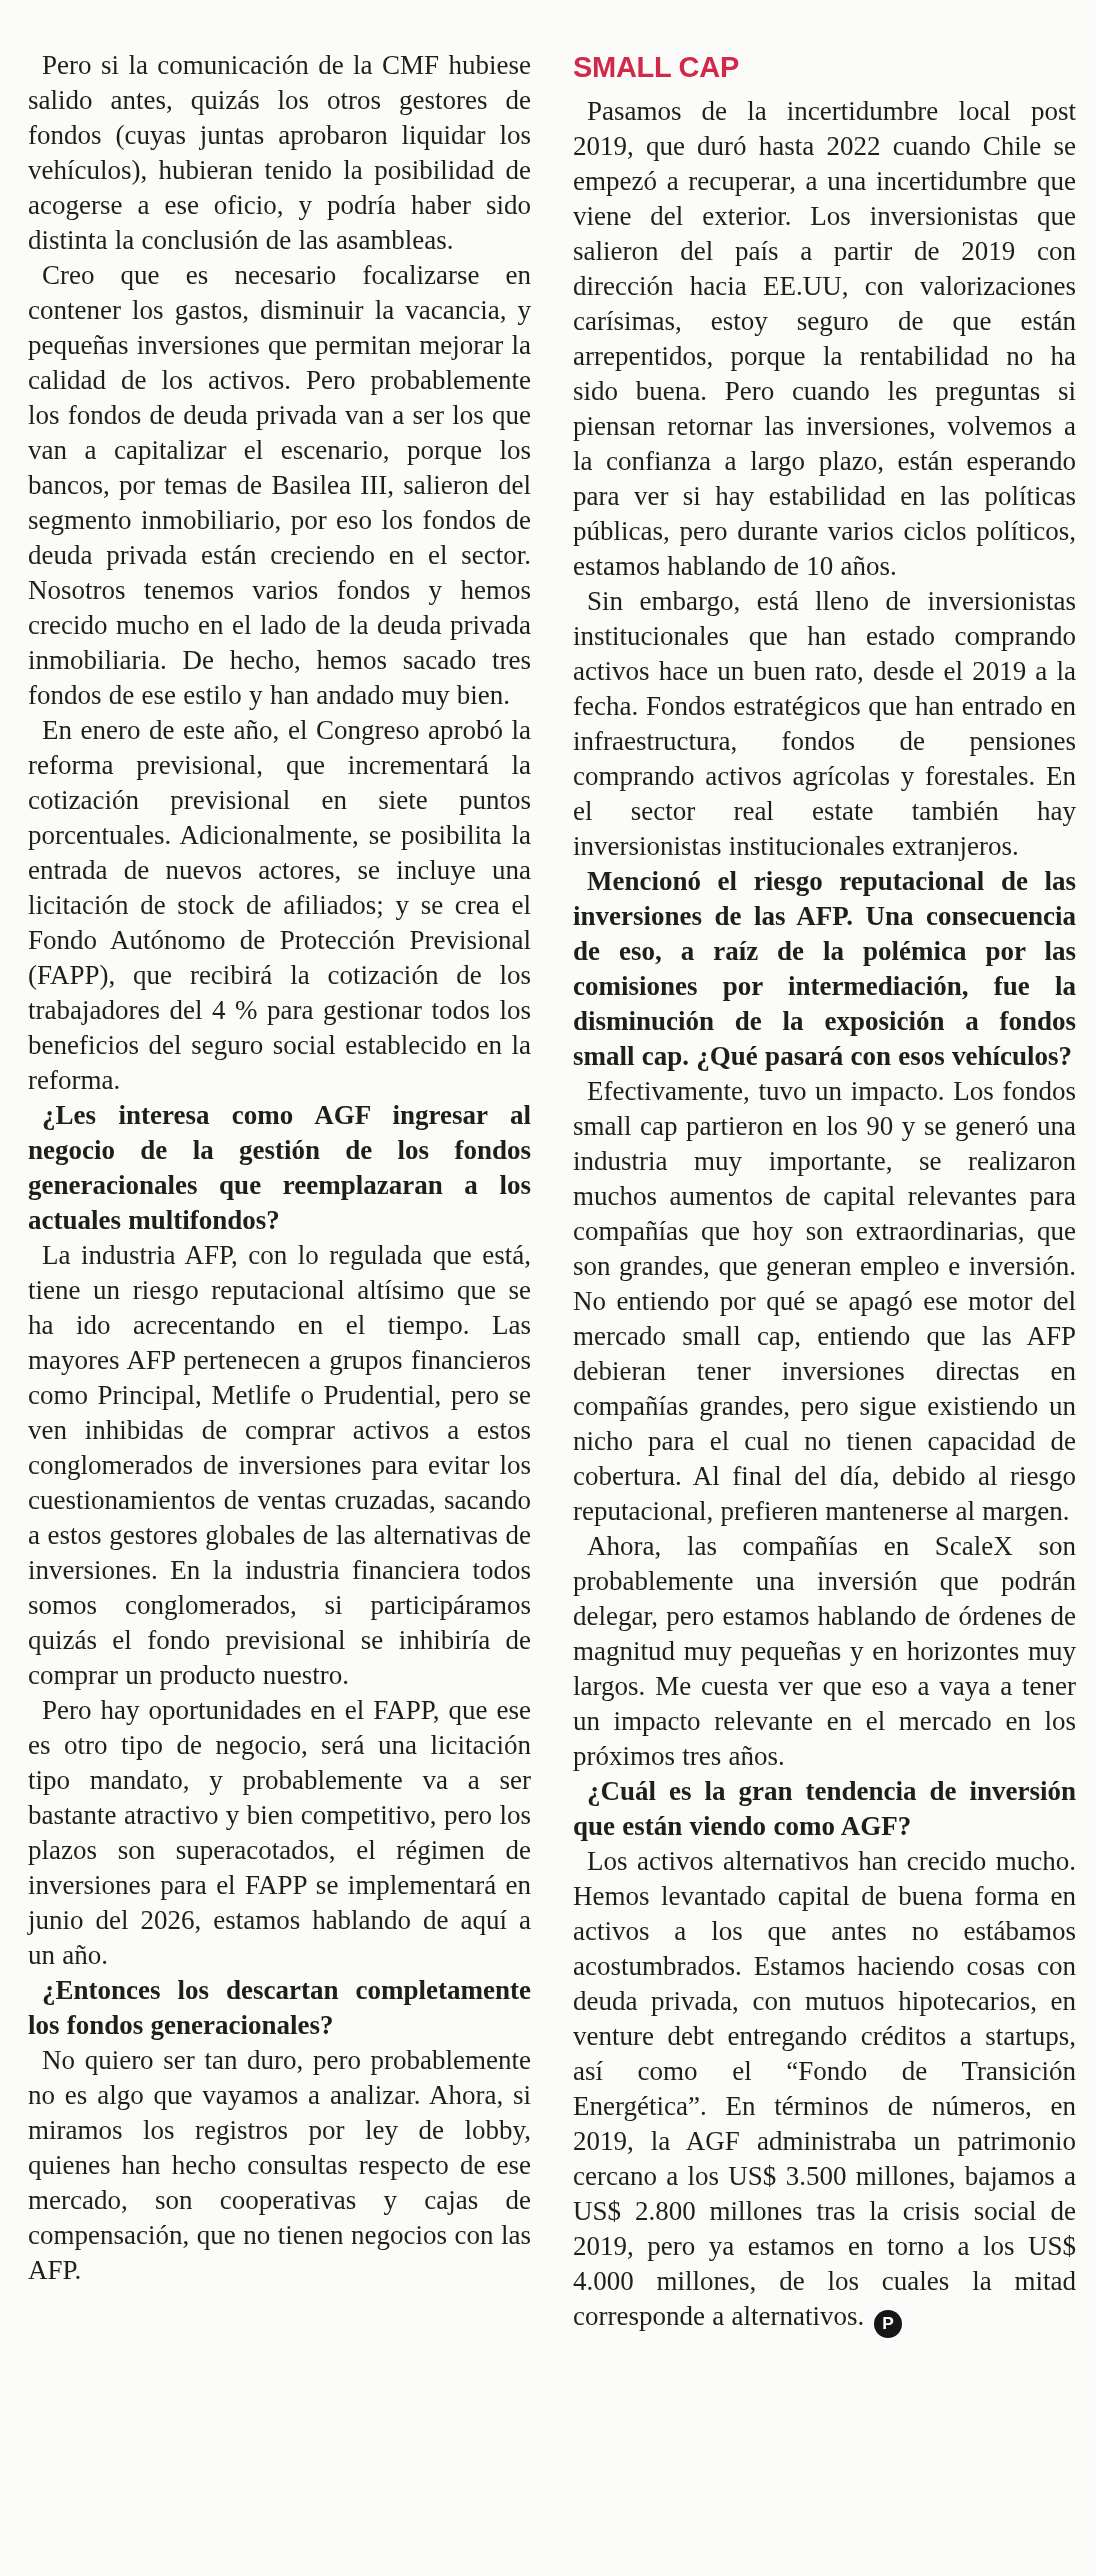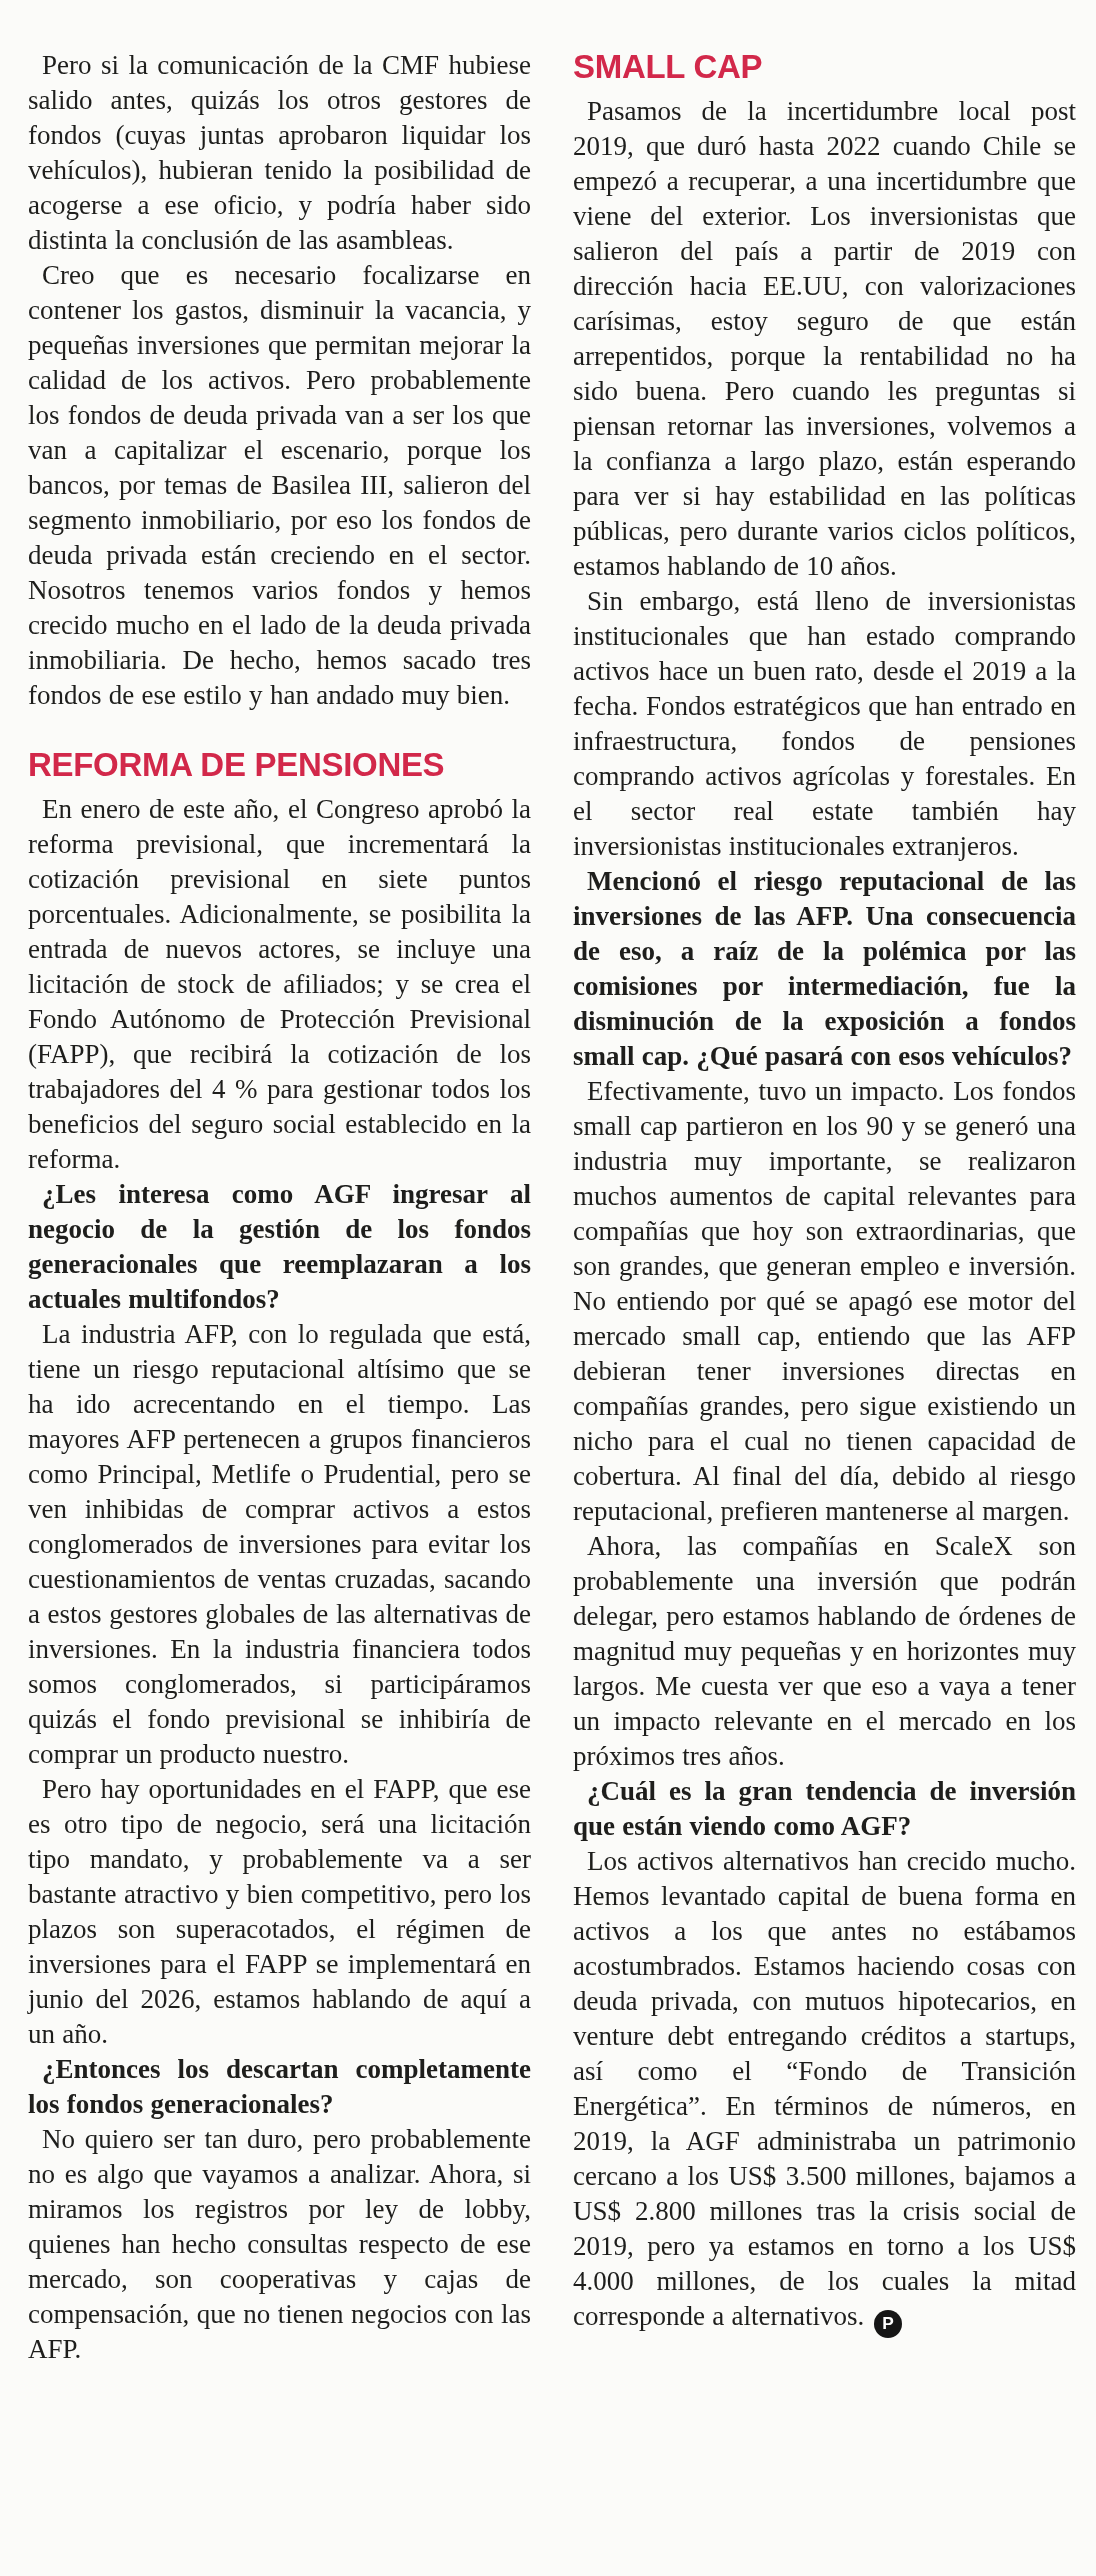--- a/index.html
+++ b/index.html
@@ -34,21 +34,21 @@
     -webkit-hyphens: auto;
     word-spacing: 0.02em;
   }
   .question {
     font-weight: 700;
   }
   .section-heading {
     margin: 36px 0 11px 0;
     font-family: "Liberation Sans", sans-serif;
     font-weight: 700;
-    font-size: 33px;
+    font-size: 29px;
     line-height: 32px;
     letter-spacing: -0.3px;
     color: #d2284a;
   }
   .col > .section-heading:first-child {
     margin-top: 2.8px;
   }
   .end-mark {
     display: inline-flex;
     align-items: center;
@@ -67,21 +67,20 @@
     text-indent: 0;
   }
 </style>
 </head>
 <body>
 
 <div class="page">
   <div class="col">
       <p class="body-para">Pero si la comunicación de la CMF hubiese salido antes, quizás los otros gestores de fondos (cuyas juntas aprobaron liquidar los vehículos), hubieran tenido la posibilidad de acogerse a ese oficio, y podría haber sido distinta la conclusión de las asambleas.</p>
       <p class="body-para">Creo que es necesario focalizarse en contener los gastos, disminuir la vacancia, y pequeñas inversiones que permitan mejorar la calidad de los activos. Pero probablemente los fondos de deuda privada van a ser los que van a capitalizar el escenario, porque los bancos, por temas de Basilea III, salieron del segmento inmobiliario, por eso los fondos de deuda privada están creciendo en el sector. Nosotros tenemos varios fondos y hemos crecido mucho en el lado de la deuda privada inmobiliaria. De hecho, hemos sacado tres fondos de ese estilo y han andado muy bien.</p>
-      <h2 class="section-heading">REFORMA DE PENSIONES</h2>
       <p class="body-para">En enero de este año, el Congreso aprobó la reforma previsional, que incrementará la cotización previsional en siete puntos porcentuales. Adicionalmente, se posibilita la entrada de nuevos actores, se incluye una licitación de stock de afiliados; y se crea el Fondo Autónomo de Protección Previsional (FAPP), que recibirá la cotización de los trabajadores del 4 % para gestionar todos los beneficios del seguro social establecido en la reforma.</p>
       <p class="question">¿Les interesa como AGF ingresar al negocio de la gestión de los fondos generacionales que reemplazaran a los actuales multifondos?</p>
       <p class="body-para">La industria AFP, con lo regulada que está, tiene un riesgo reputacional altísimo que se ha ido acrecentando en el tiempo. Las mayores AFP pertenecen a grupos financieros como Principal, Metlife o Prudential, pero se ven inhibidas de comprar activos a estos conglomerados de inversiones para evitar los cuestionamientos de ventas cruzadas, sacando a estos gestores globales de las alternativas de inversiones. En la industria financiera todos somos conglomerados, si participáramos quizás el fondo previsional se inhibiría de comprar un producto nuestro.</p>
       <p class="body-para">Pero hay oportunidades en el FAPP, que ese es otro tipo de negocio, será una licitación tipo mandato, y probablemente va a ser bastante atractivo y bien competitivo, pero los plazos son superacotados, el régimen de inversiones para el FAPP se implementará en junio del 2026, estamos hablando de aquí a un año.</p>
       <p class="question">¿Entonces los descartan completamente los fondos generacionales?</p>
       <p class="body-para">No quiero ser tan duro, pero probablemente no es algo que vayamos a analizar. Ahora, si miramos los registros por ley de lobby, quienes han hecho consultas respecto de ese mercado, son cooperativas y cajas de compensación, que no tienen negocios con las AFP.</p>
     </div>
   <div class="col">
       <h2 class="section-heading">SMALL CAP</h2>
       <p class="body-para">Pasamos de la incertidumbre local post 2019, que duró hasta 2022 cuando Chile se empezó a recuperar, a una incertidumbre que viene del exterior. Los inversionistas que salieron del país a partir de 2019 con dirección hacia EE.UU, con valorizaciones carísimas, estoy seguro de que están arrepentidos, porque la rentabilidad no ha sido buena. Pero cuando les preguntas si piensan retornar las inversiones, volvemos a la confianza a largo plazo, están esperando para ver si hay estabilidad en las políticas públicas, pero durante varios ciclos políticos, estamos hablando de 10 años.</p>

